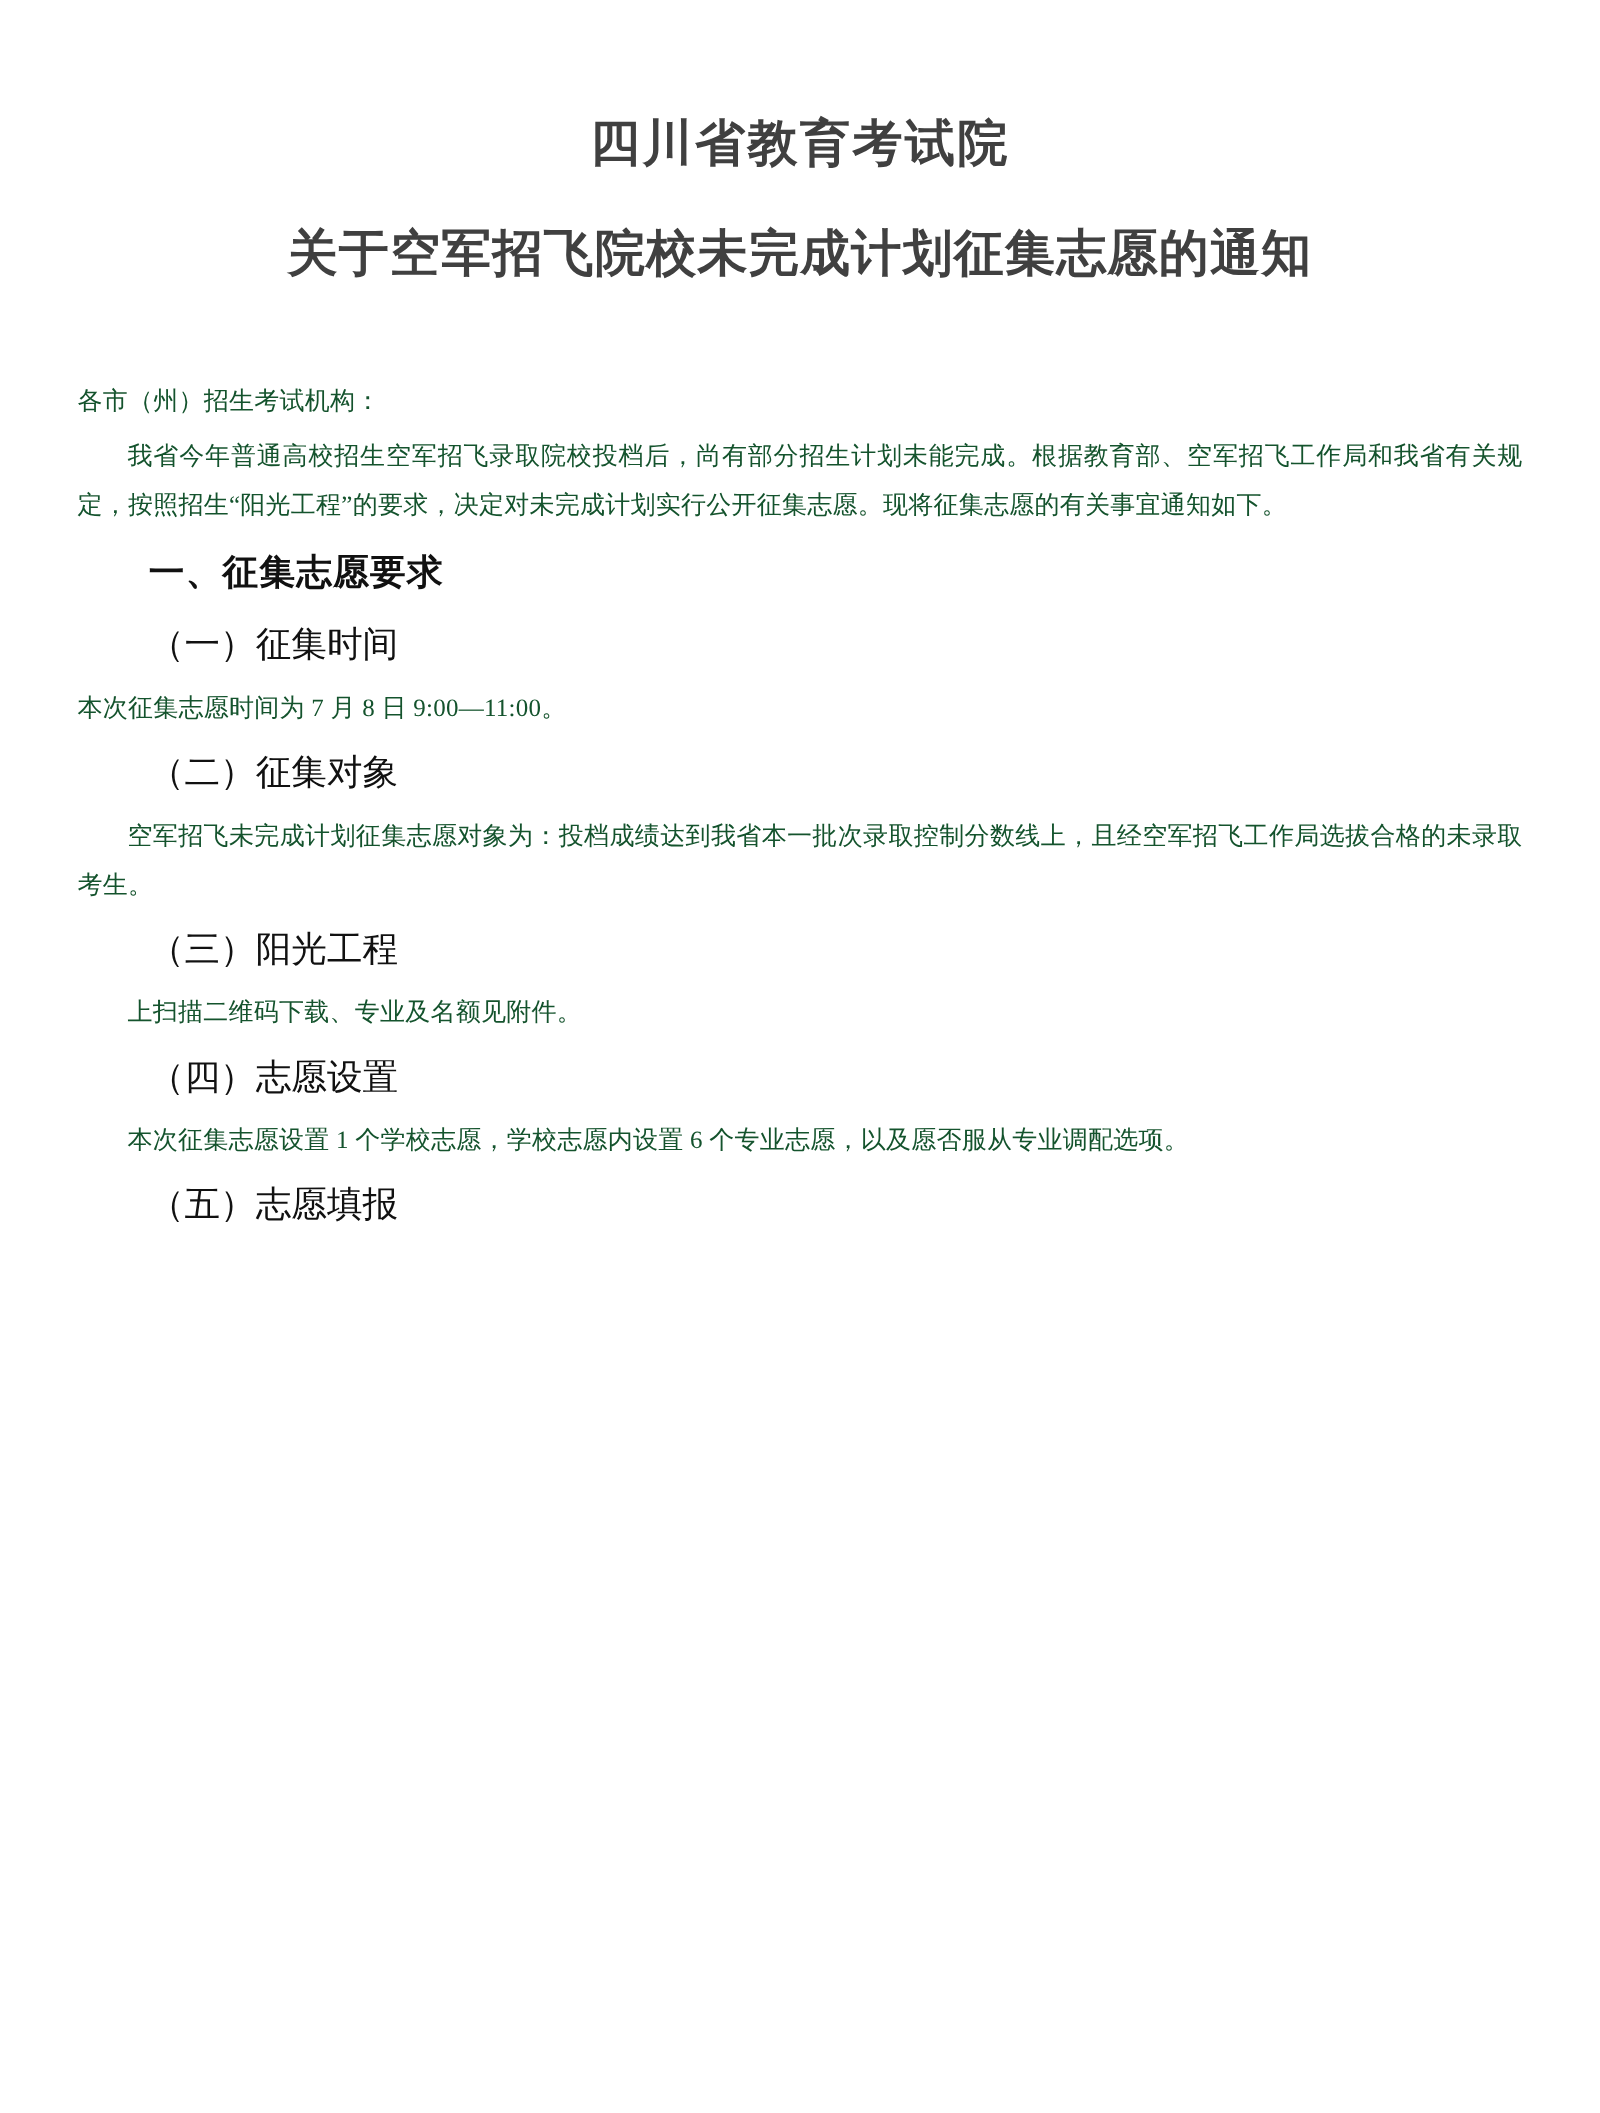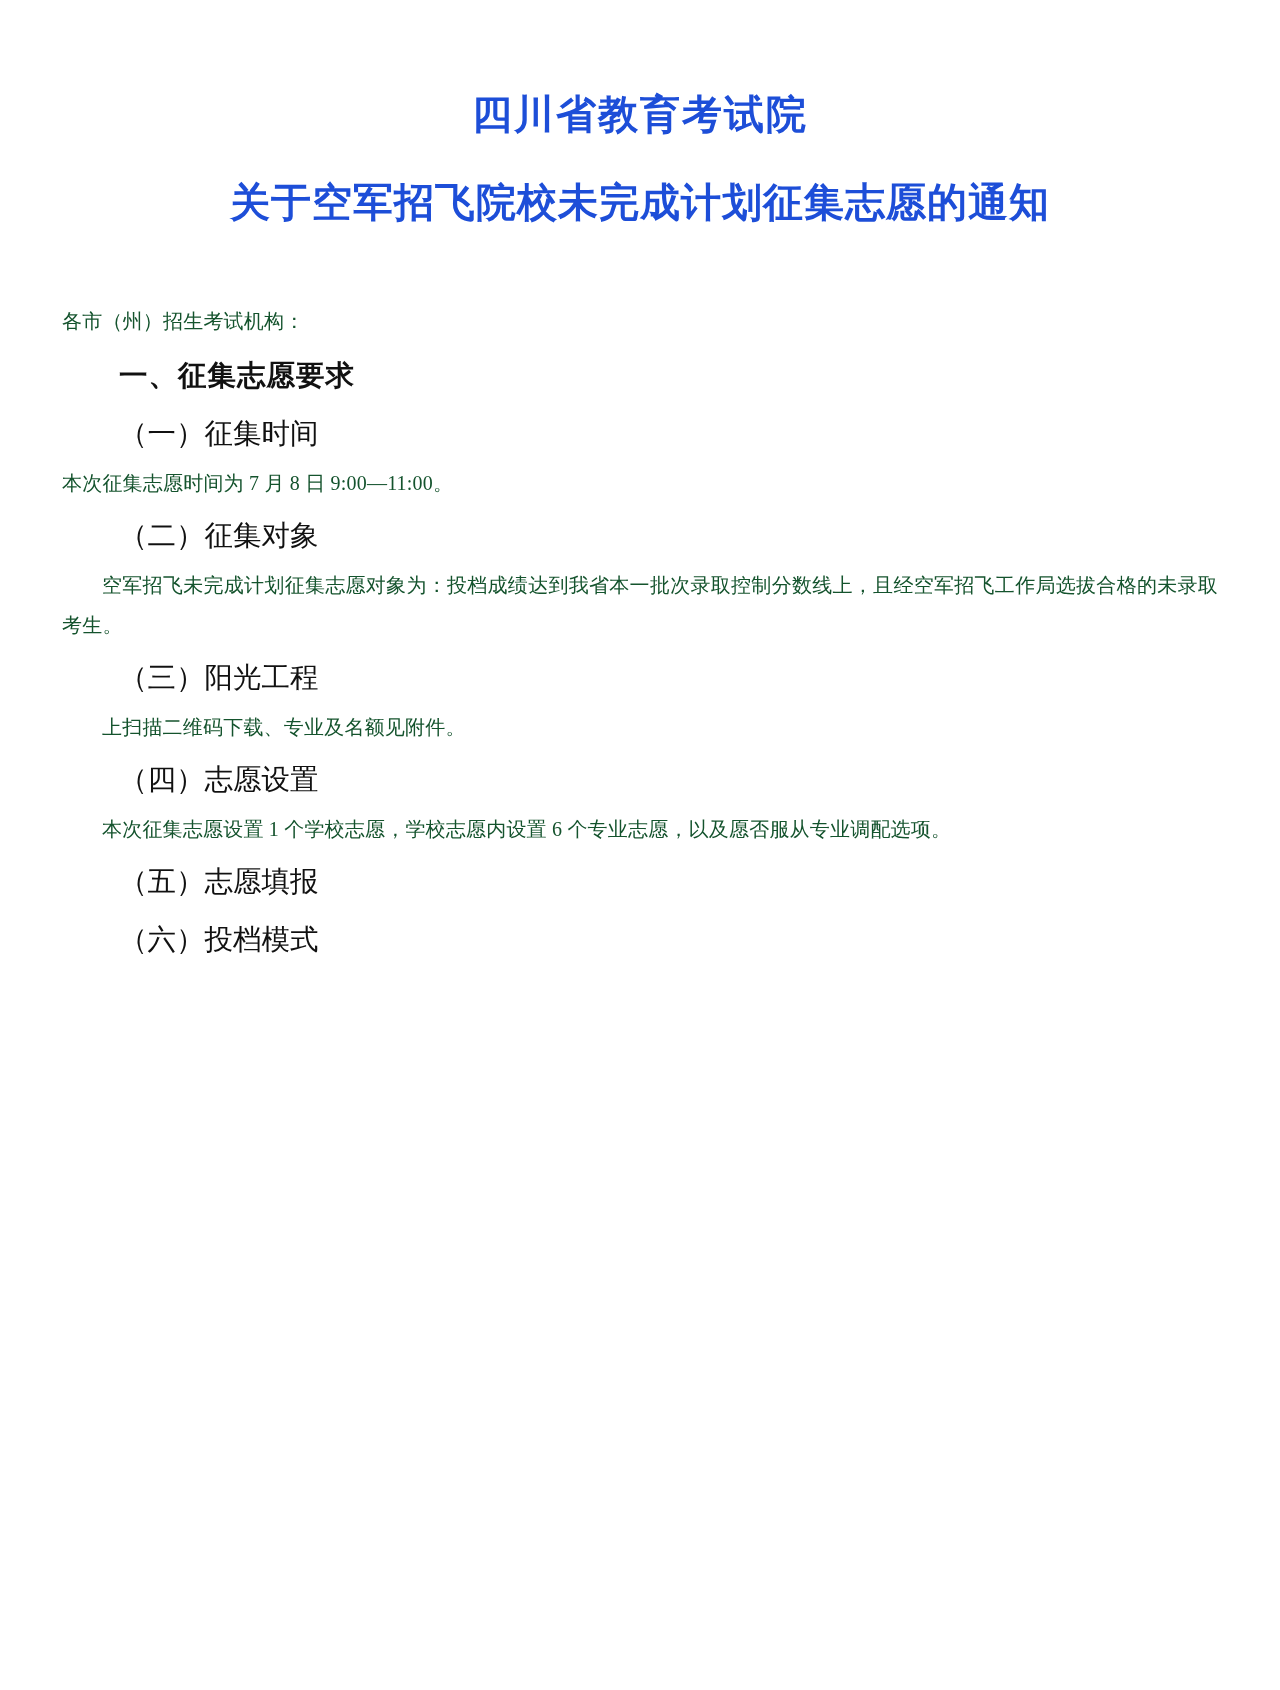--- a/index.html
+++ b/index.html
@@ -22,21 +22,21 @@
     padding: 62px 62px 20px 62px;
     background: #ffffff;
     position: relative;
   }
   .doc-title {
     text-align: center;
     font-weight: bold;
     font-size: 40px;
     line-height: 1.55;
     letter-spacing: 2px;
-    color: #1d4ed8;
+    color: #404040;
     margin: 0;
   }
   .doc-title .line1 {
     display: block;
     font-size: 40px;
     margin-top: 22px;
   }
   .doc-title .line2 {
     display: block;
     font-size: 40px;
@@ -86,33 +86,33 @@
 
   <h1 class="doc-title">
     <span class="line1">四川省教育考试院</span>
     <span class="line2">关于空军招飞院校未完成计划征集志愿的通知</span>
   </h1>
 
   <div class="body-block">
 
     <p class="para noindent">各市（州）招生考试机构：</p>
 
+    <p class="para indent2">我省今年普通高校招生空军招飞录取院校投档后，尚有部分招生计划未能完成。根据教育部、空军招飞工作局和我省有关规定，按照招生“阳光工程”的要求，决定对未完成计划实行公开征集志愿。现将征集志愿的有关事宜通知如下。</p>
 
     <p class="sec-heading">一、征集志愿要求</p>
 
     <p class="sub-heading">（一）征集时间</p>
     <p class="para noindent">本次征集志愿时间为 7 月 8 日 9:00—11:00。</p>
 
     <p class="sub-heading">（二）征集对象</p>
     <p class="para indent2">空军招飞未完成计划征集志愿对象为：投档成绩达到我省本一批次录取控制分数线上，且经空军招飞工作局选拔合格的未录取考生。</p>
 
     <p class="sub-heading">（三）阳光工程</p>
     <p class="para indent2">上扫描二维码下载、专业及名额见附件。</p>
 
     <p class="sub-heading">（四）志愿设置</p>
     <p class="para indent2">本次征集志愿设置 1 个学校志愿，学校志愿内设置 6 个专业志愿，以及愿否服从专业调配选项。</p>
 
     <p class="sub-heading">（五）志愿填报</p>
 
-    <p class="sub-heading">（六）投档模式</p>
 
   </div>
 </div>
 
 </body></html>

